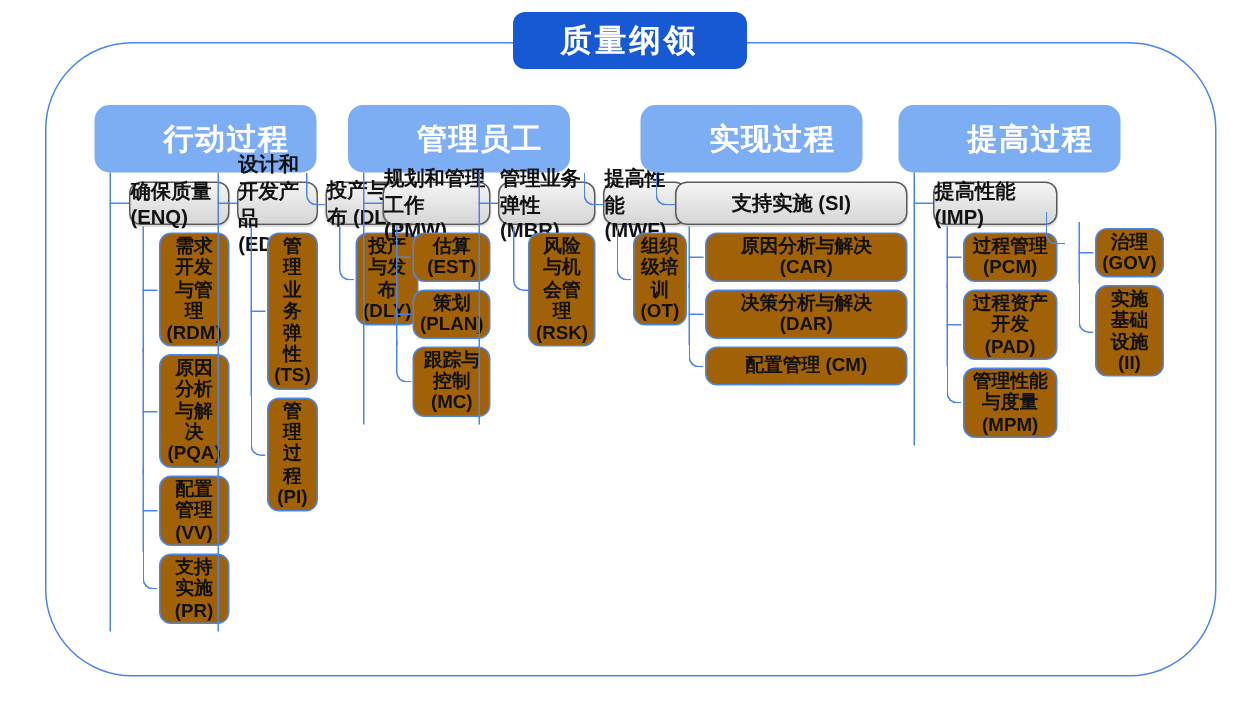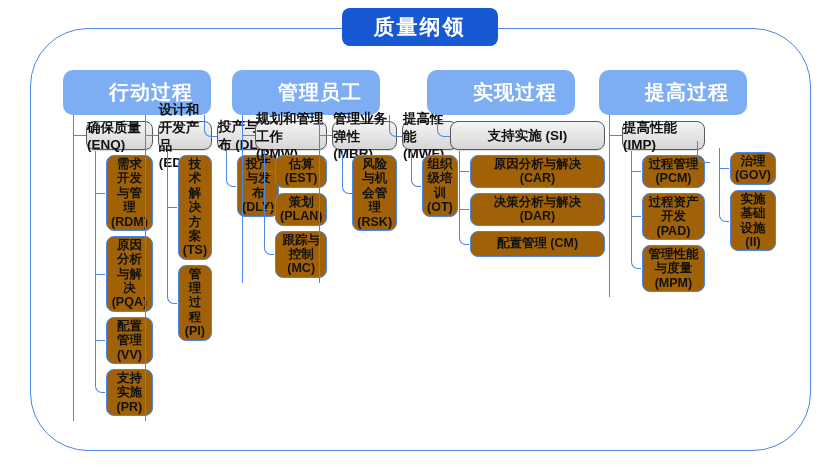--- a/index.html
+++ b/index.html
@@ -96,21 +96,21 @@
             <ul class="items">
               <li class="item">需求开发与管理 (RDM)</li>
               <li class="item">原因分析与解决 (PQA)</li>
               <li class="item">配置管理 (VV)</li>
               <li class="item">支持实施 (PR)</li>
             </ul>
           </li>
           <li class="group">
             <div class="group-box">设计和开发产品 (EDP)</div>
             <ul class="items">
-              <li class="item">技术解决方案 (TS)</li>
+              <li class="item">管理业务弹性 (TS)</li>
               <li class="item">管理过程 (PI)</li>
             </ul>
           </li>
           <li class="group">
             <div class="group-box">投产与发布 (DLY)</div>
             <ul class="items">
               <li class="item">投产与发布 (DLY)</li>
             </ul>
           </li>
         </ul>

